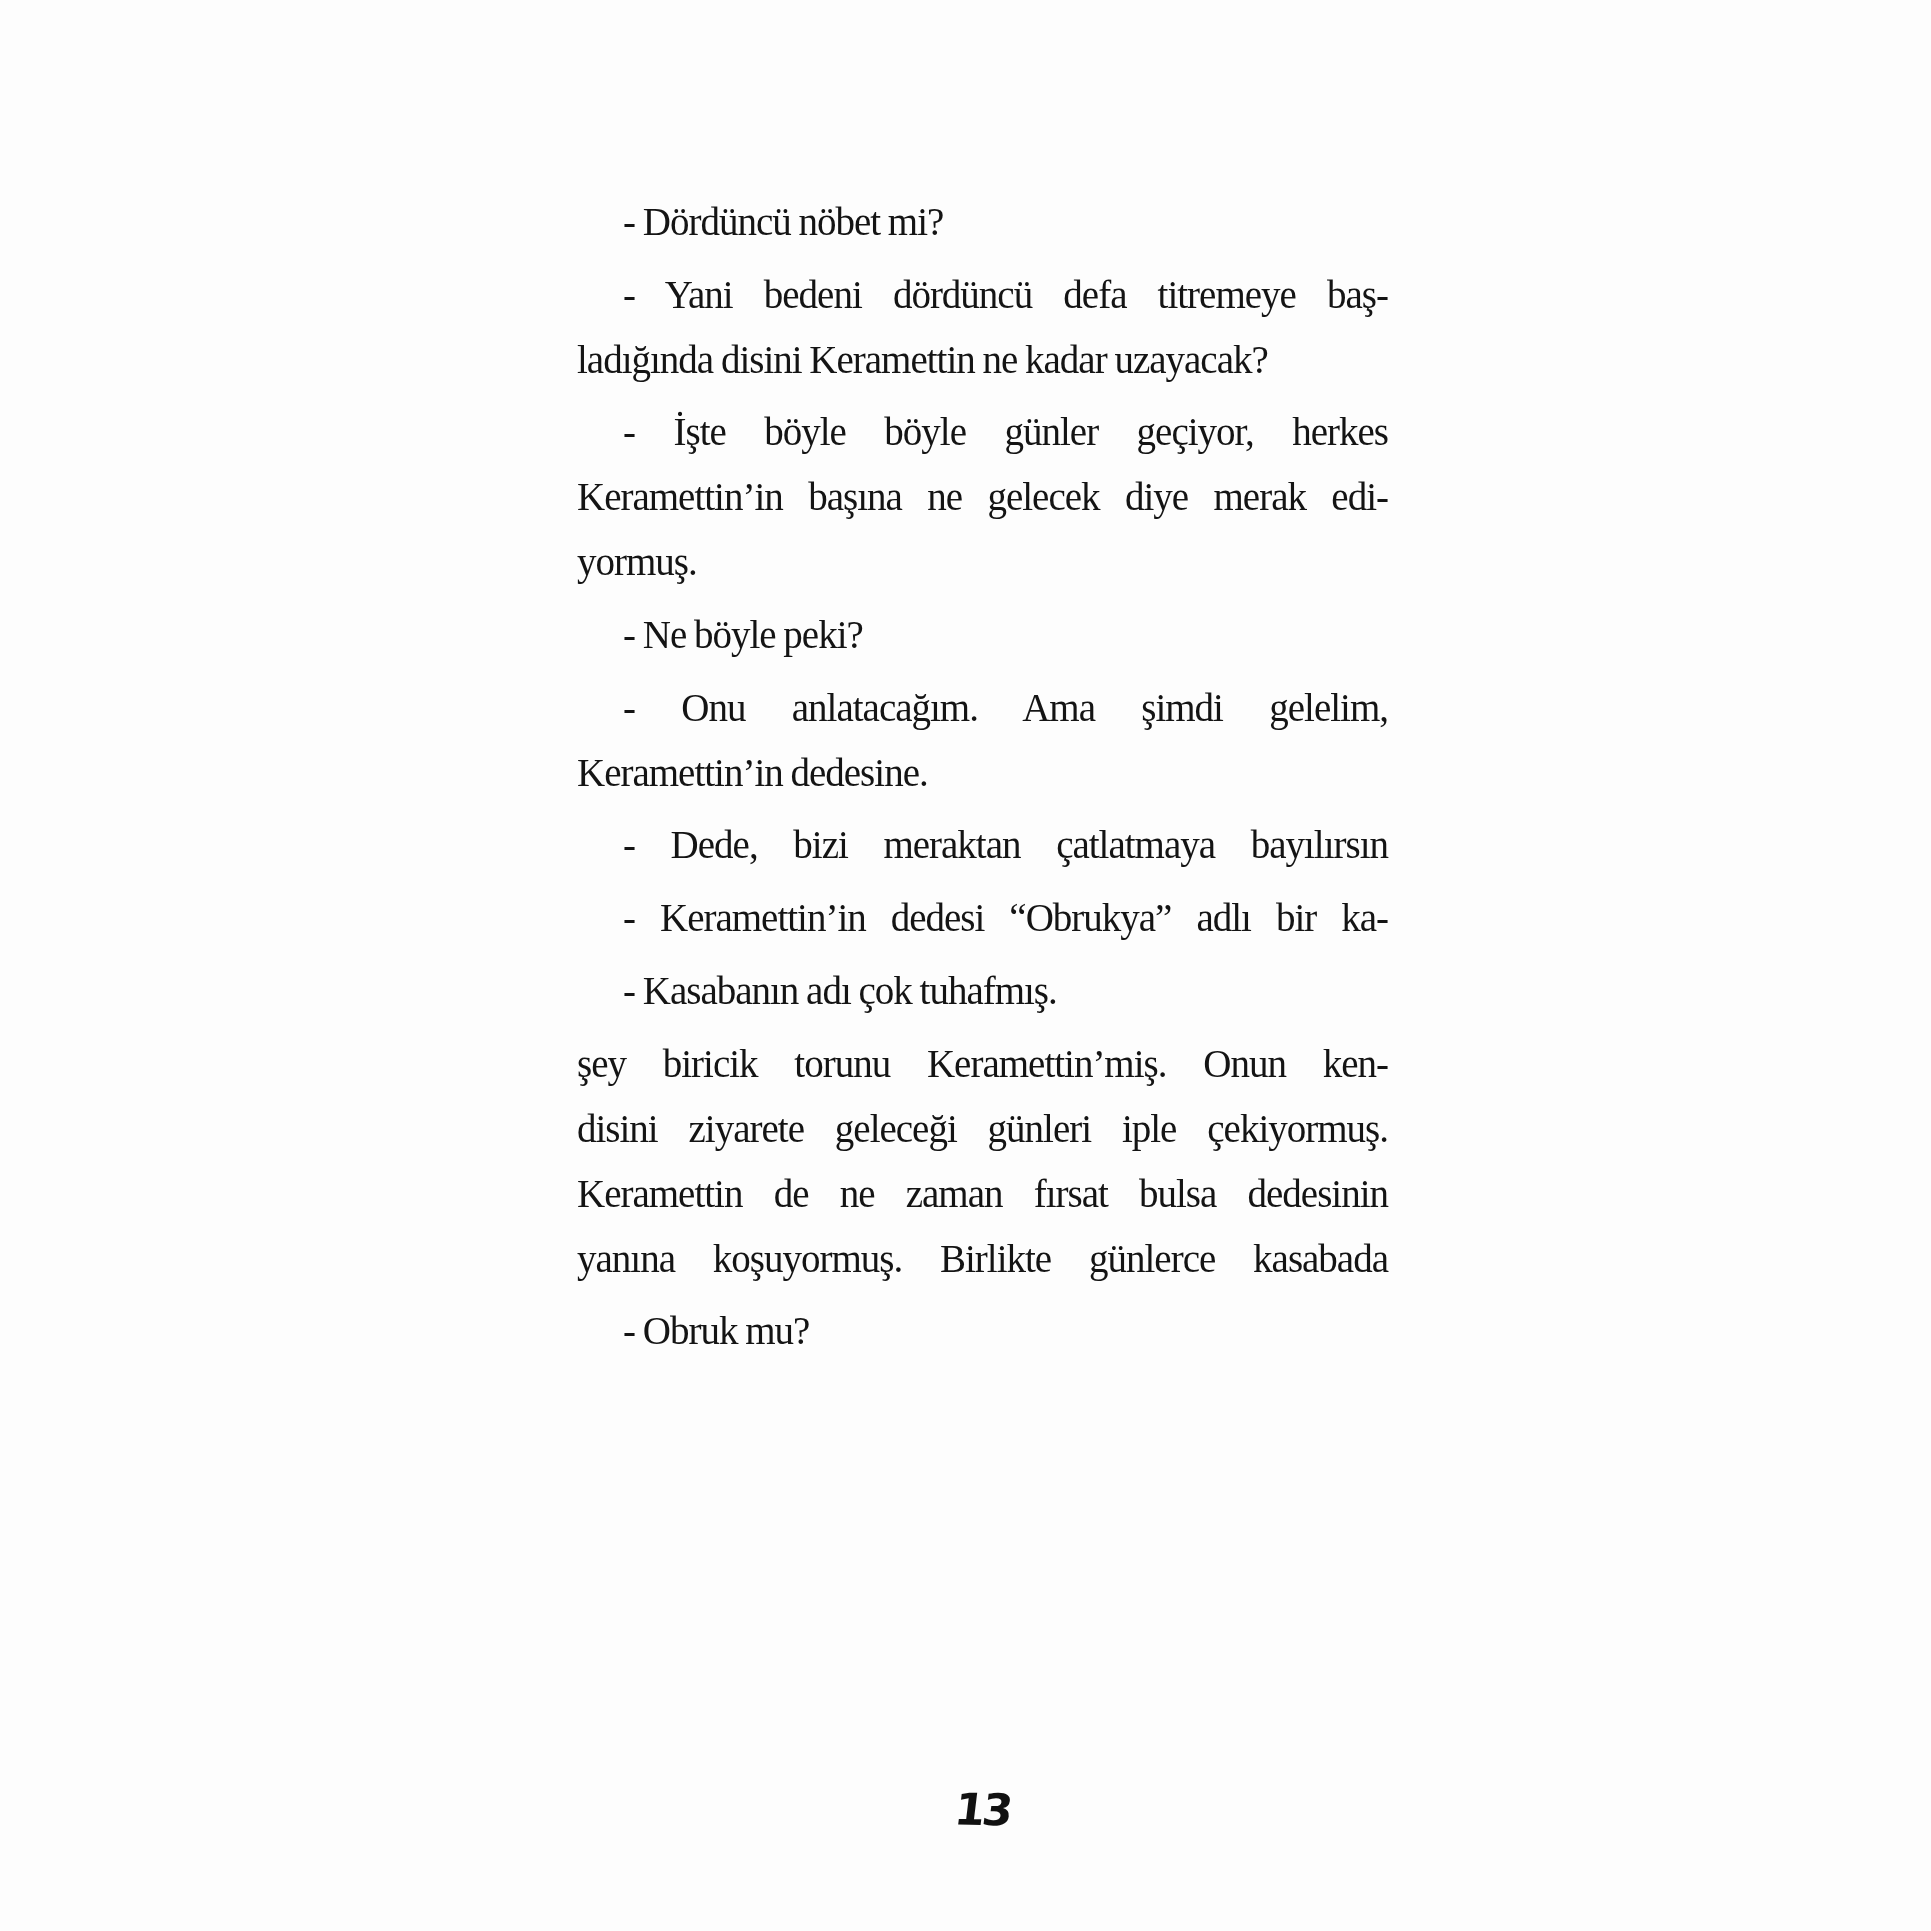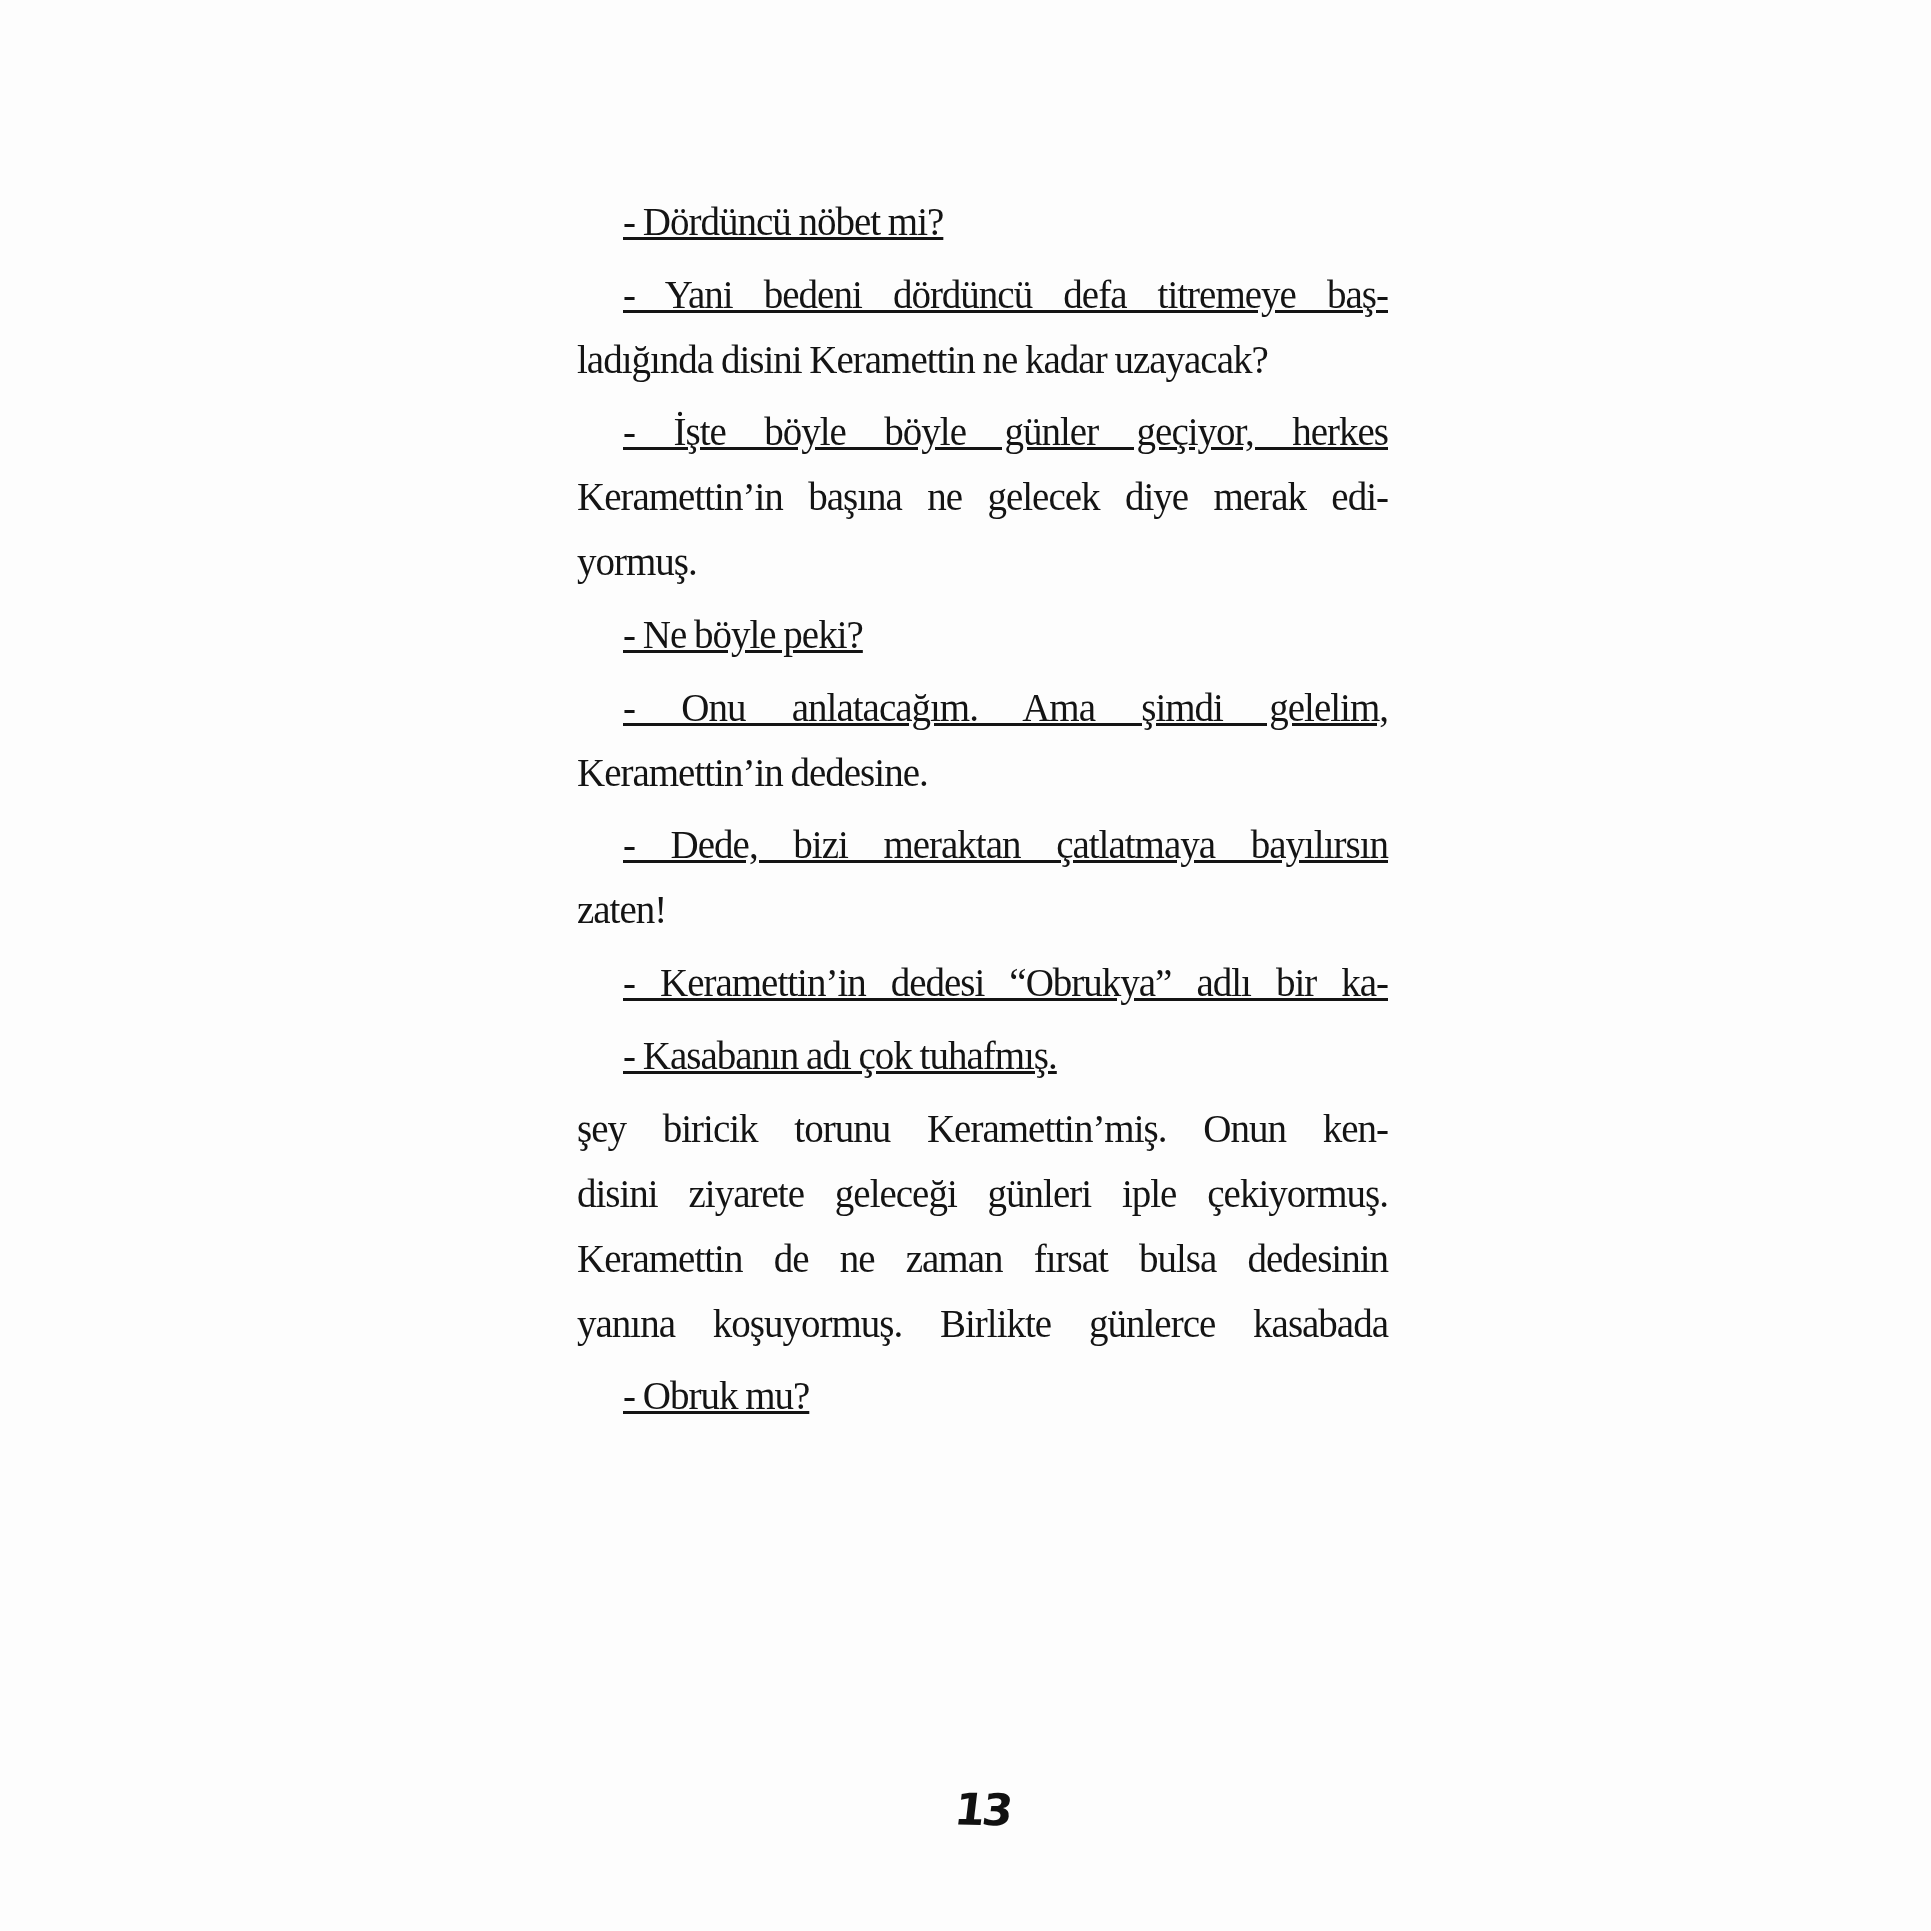--- a/index.html
+++ b/index.html
@@ -30,21 +30,20 @@
     line-height: 65px;
     color: #141414;
     letter-spacing: -1px;
     word-spacing: -1px;
     text-align: left;
     white-space: normal;
     hyphens: none;
   }
   .line.first {
     text-indent: 46px;
-    text-decoration: underline;
   }
   .line.fill {
     text-align: justify;
     text-align-last: justify;
   }
   .page-number {
     position: absolute;
     top: 1784px;
     left: 577px;
     width: 811px;
@@ -76,21 +75,20 @@
       </div>
       <div class="para">
         <div class="line first">- Ne böyle peki?</div>
       </div>
       <div class="para">
         <div class="line first fill">- Onu anlatacağım. Ama şimdi gelelim,</div>
         <div class="line">Keramettin’in dedesine.</div>
       </div>
       <div class="para">
         <div class="line first fill">- Dede, bizi meraktan çatlatmaya bayılırsın</div>
-        <div class="line">zaten!</div>
       </div>
       <div class="para">
         <div class="line first fill">- Keramettin’in dedesi “Obrukya” adlı bir ka-</div>
       </div>
       <div class="para">
         <div class="line first">- Kasabanın adı çok tuhafmış.</div>
       </div>
       <div class="para">
         <div class="line fill">şey biricik torunu Keramettin’miş. Onun ken-</div>
         <div class="line fill">disini ziyarete geleceği günleri iple çekiyormuş.</div>

